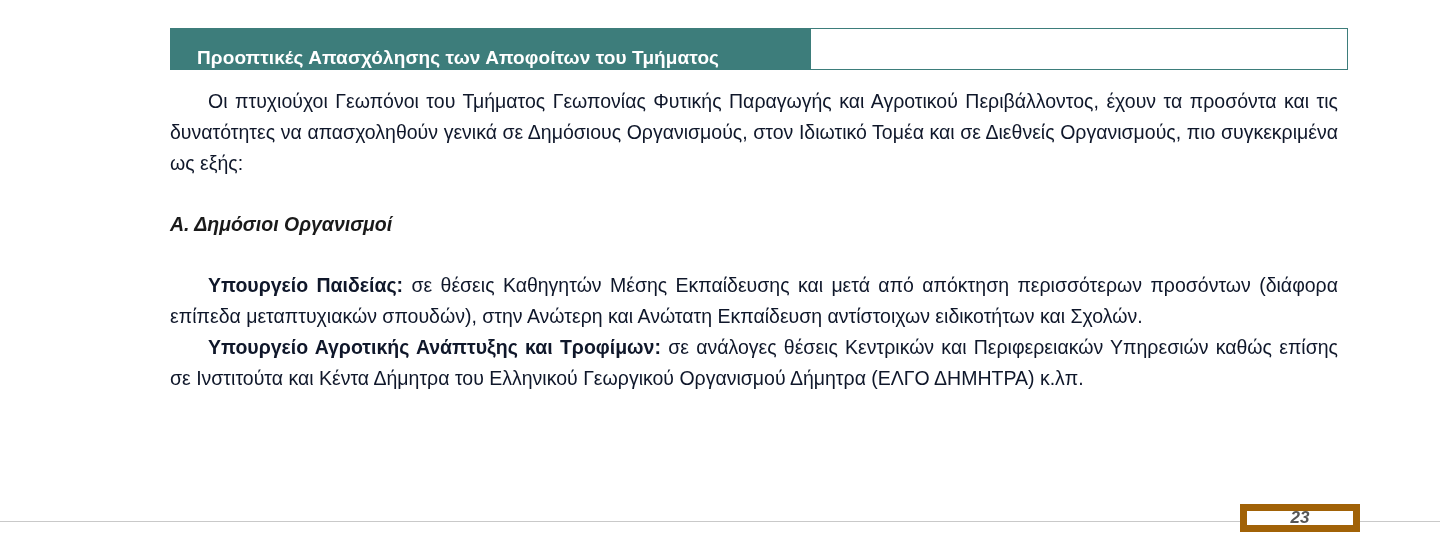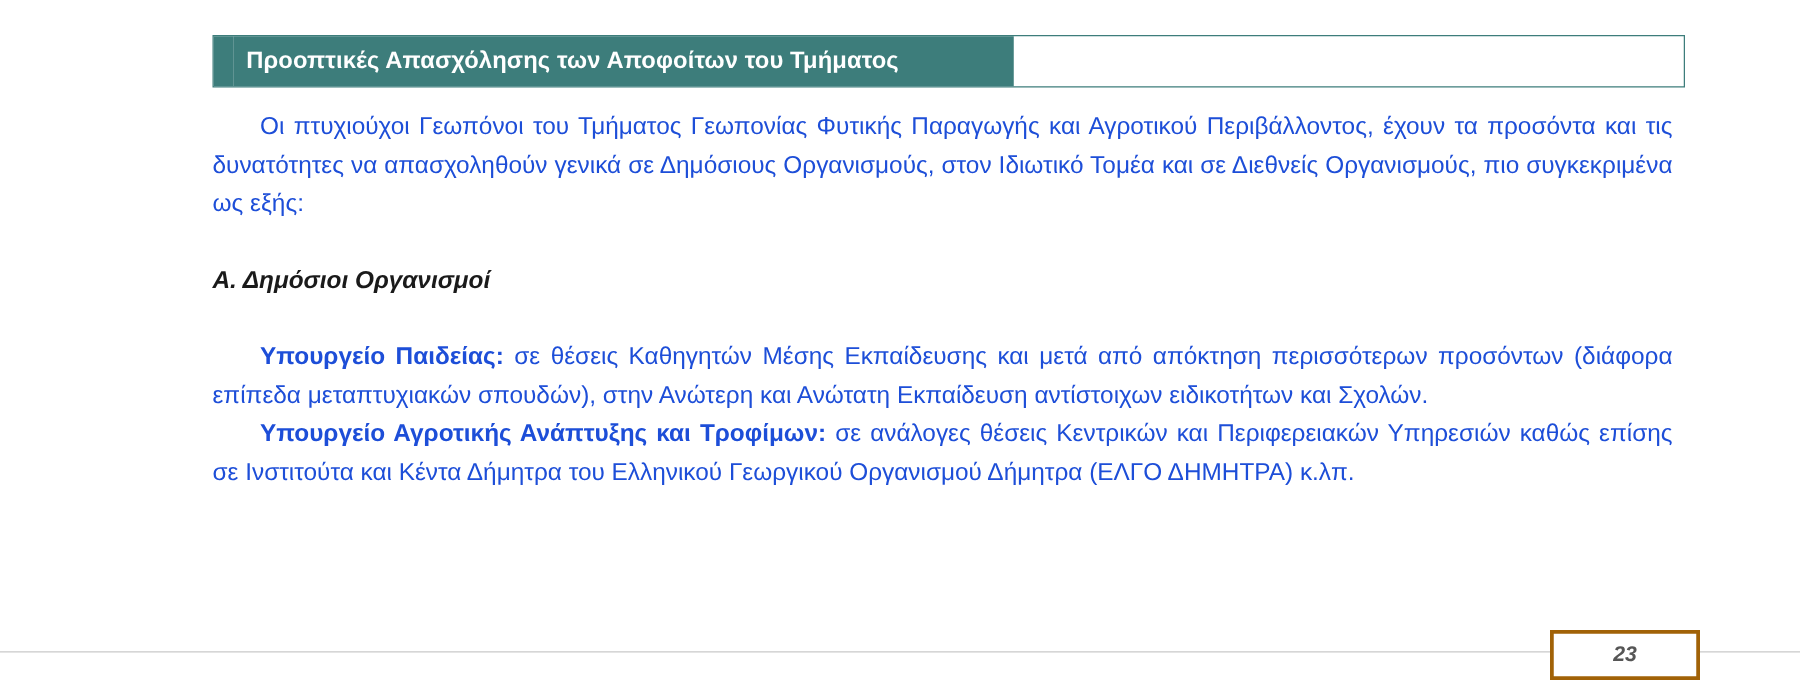--- a/index.html
+++ b/index.html
@@ -45,21 +45,21 @@
     background: #3d7d7b;
   }
   .title-fill {
     position: absolute;
     left: 16px;
     top: 0;
     width: 624px;
     height: 40px;
     background: #3d7d7b;
     display: flex;
-    align-items: center;
+    align-items: flex-end;
   }
   .title-text {
     color: #ffffff;
     font-size: 19px;
     font-weight: bold;
     padding-left: 10px;
     letter-spacing: 0.1px;
     white-space: nowrap;
   }
 
@@ -69,21 +69,21 @@
     left: 170px;
     top: 86px;
     width: 1168px;
   }
 
   p.para {
     margin: 0;
     font-size: 19.5px;
     line-height: 31px;
     text-align: justify;
-    color: #1d4ed8;
+    color: #0f172a;
   }
   p.para.indent {
     text-indent: 38px;
   }
   .spacer-lg {
     height: 30px;
   }
 
   .subhead {
     margin: 0;
@@ -105,23 +105,23 @@
     top: 521px;
     width: 1440px;
     height: 1px;
     background: #c9c9c9;
   }
   .page-num-box {
     position: absolute;
     left: 1240px;
     top: 504px;
     width: 120px;
-    height: 40px;
+    height: 28px;
     background: #ffffff;
-    border: 3px solid #a16207;
+    border: 7px solid #a16207;
     box-sizing: border-box;
     display: flex;
     align-items: center;
     justify-content: center;
   }
   .page-num {
     font-size: 17px;
     font-weight: bold;
     font-style: italic;
     color: #565656;

